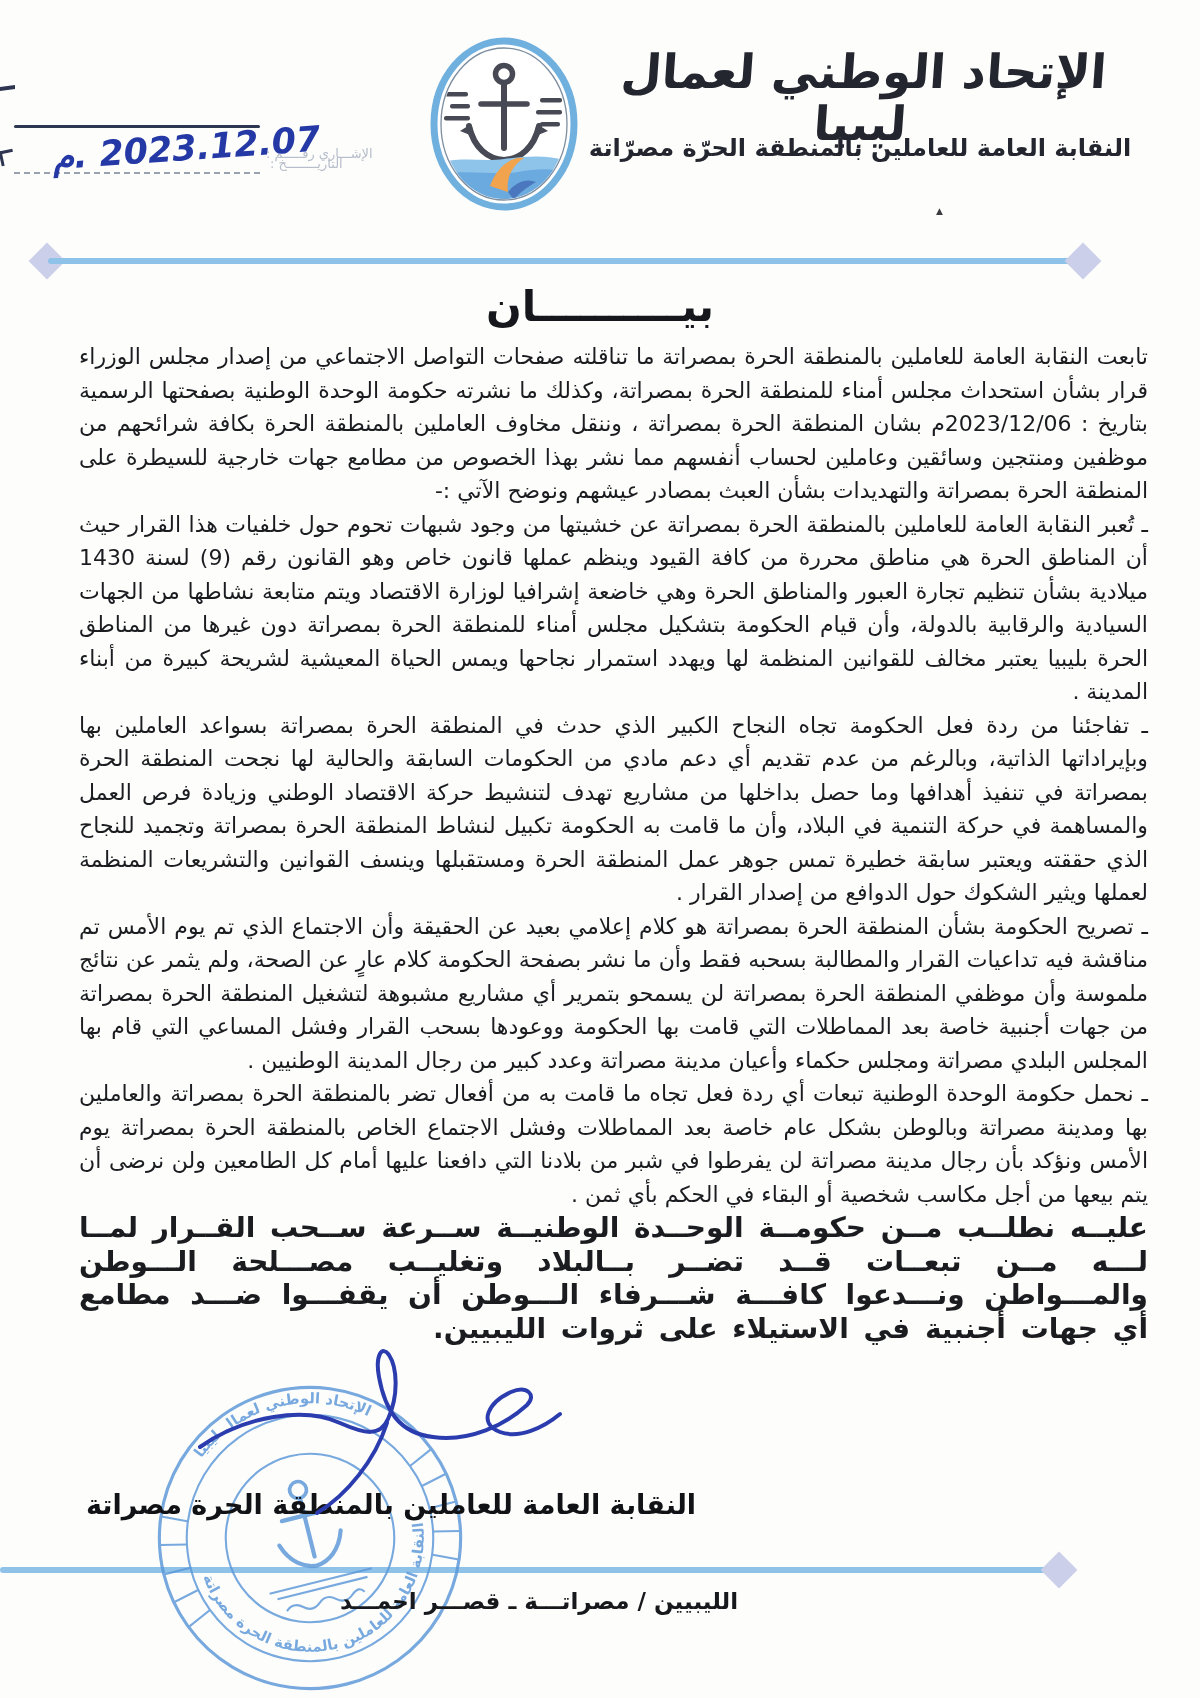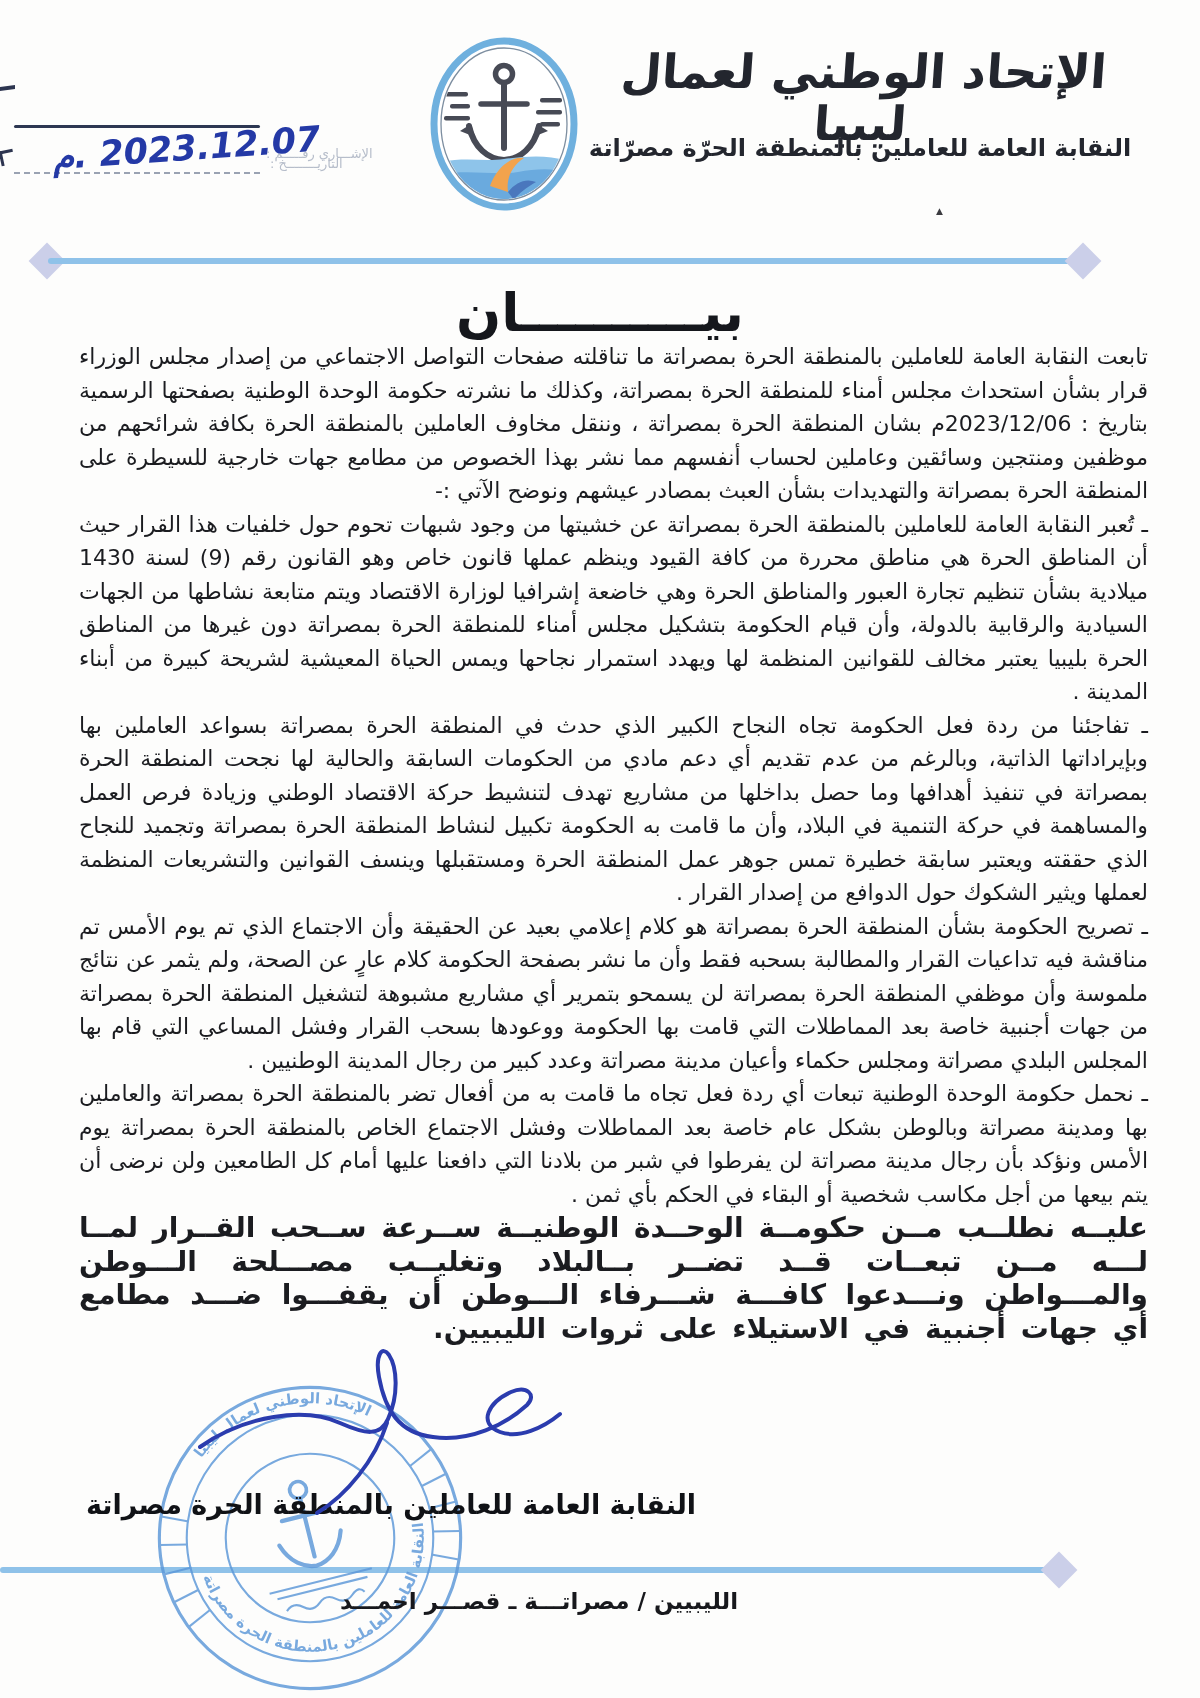--- a/index.html
+++ b/index.html
@@ -40,21 +40,21 @@
     color:#2439a6;transform:rotate(-4deg);white-space:nowrap;
   }
   
   .divider{position:absolute;height:6px;background:#8fc2e9;border-radius:3px;}
   .diamond{position:absolute;width:26px;height:26px;background:#cbcfe9;transform:rotate(45deg);}
   .tiny-caret{position:absolute;font-size:9px;color:#3b3b40;}
   
   .stmt-title{
     position:absolute;top:282px;left:0;width:100%;
     text-align:center;direction:rtl;
-    font-size:53px;font-weight:bold;color:#15171c;
+    font-size:42px;font-weight:bold;color:#15171c;
   }
   .stmt-body{
     position:absolute;top:340px;right:52px;left:60px;
     direction:rtl;text-align:justify;
     font-size:22px;line-height:33.5px;color:#1b1c20;margin-left:19px;
   }
   .stmt-body p{margin:0;}
   .bold-para{font-weight:bold;font-size:28px;word-spacing:5px;}
   
   .signature{position:absolute;left:175px;top:1315px;width:430px;height:215px;z-index:6;}

